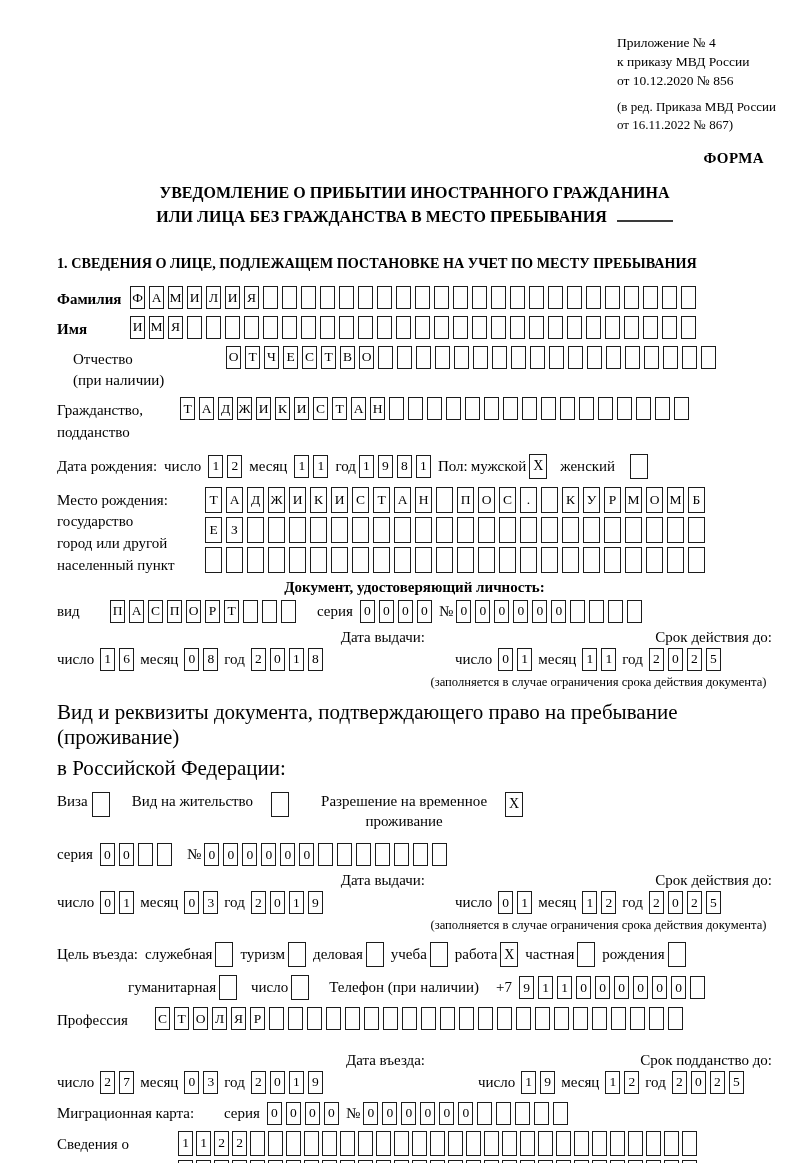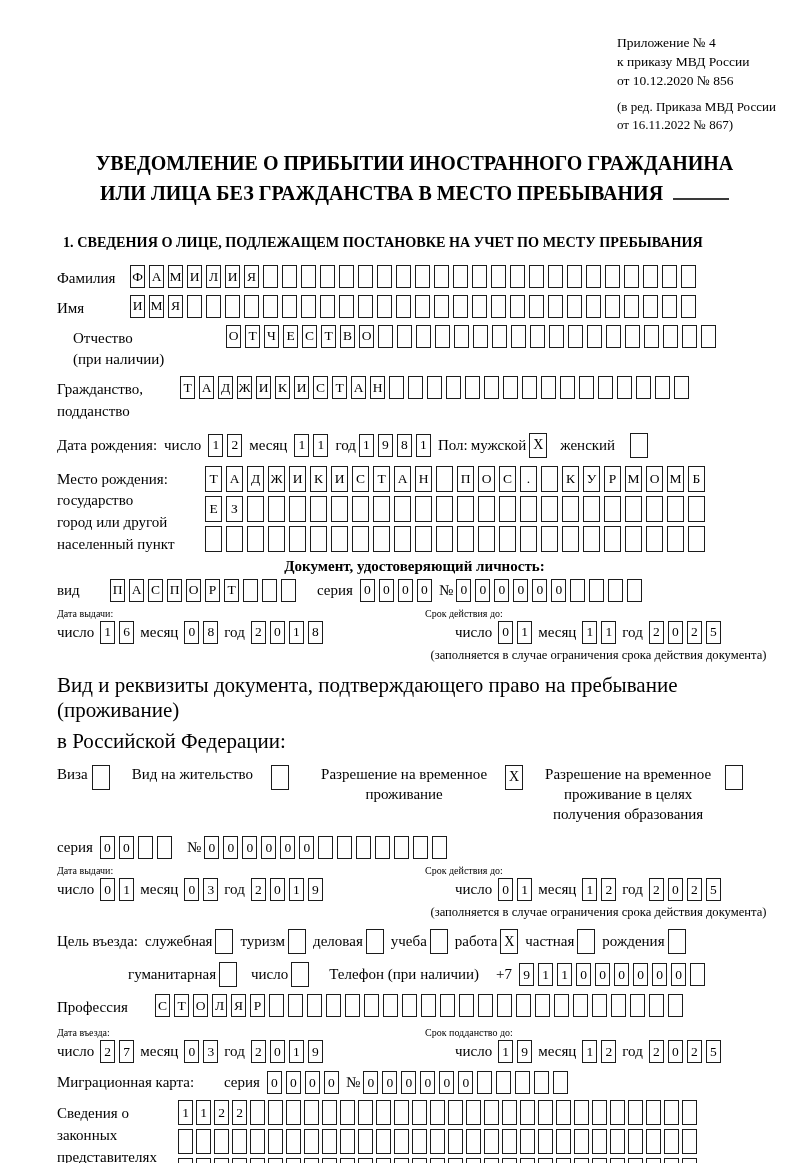--- a/index.html
+++ b/index.html
@@ -9,29 +9,29 @@
     font-family:"Liberation Serif","DejaVu Serif",serif;
     color:#000; font-size:15px; overflow:hidden;
   }
   .page { padding:34px 28px 10px 57px; position:relative; }
 
   
   .hdr { margin-left:560px; width:185px; font-size:13.5px; line-height:1.4; }
   .hdr .ed { margin-top:7px; font-size:13px; }
   .forma { text-align:right; font-weight:bold; font-size:15px; margin:16px 8px 0 0; letter-spacing:.4px; }
 
-  .title { text-align:center; font-weight:bold; font-size:20px; line-height:1.5; margin-top:14px; }
+  .title { text-align:center; font-weight:bold; font-size:16px; line-height:1.5; margin-top:14px; }
   .uline { display:inline-block; width:56px; height:13px; border-bottom:2.5px solid #3a3a3a; margin-left:10px; }
 
-  .sec1 { font-weight:bold; font-size:14.2px; margin-top:26px; margin-left:6px; white-space:nowrap; }
+  .sec1 { font-weight:bold; font-size:14.2px; margin-top:26px; white-space:nowrap; }
 
   
   .frow { display:flex; align-items:flex-start; margin-top:5px; }
   .flabel { flex-shrink:0; padding-top:3px; line-height:1.45; }
-  .lw73 { width:73px; } .lw123 { width:123px; } .lw148 { width:148px; }
+  .lw73 { width:73px;font-weight:bold; } .lw123 { width:123px; } .lw148 { width:148px; }
   .lw153 { width:153px;margin-left:16px; } .lw98 { width:98px; } .lw121 { width:121px; }
 
   .cells { display:flex; gap:4px; }
   .cell {
     width:15px; height:23px; border:1.6px solid #1c1c1c; flex-shrink:0;
     display:flex; align-items:center; justify-content:center;
     font-size:13.5px;
   }
   .cells.wide .cell { width:17px; height:26px; }
   .cells.rep { gap:3px; } .cells.rep .cell { width:15px; height:25px; }
@@ -40,21 +40,21 @@
 
   
   .irow { display:flex; align-items:center; margin-top:8px; }
   .irow > * { margin-right:7px; }
   .irow .tight { margin-right:3px; }
 
   
   .dr2 { display:flex; margin-top:6px; }
   .dcol-l { width:368px; flex-shrink:0; }
   .dcol-r { flex:1; }
-  .dtitle { text-align:left; font-size:10px; }
+  .dtitle { text-align:right; font-size:15px; }
   .dline { display:flex; align-items:center; margin-top:2px; }
   .dline > * { margin-right:6px; }
   .dnote { font-size:12.6px; text-align:center; margin-top:4px; white-space:nowrap; }
 
   .introline { margin-top:10px; font-size:21px; }
 
   
   .vrow { display:flex; align-items:flex-start; margin-top:10px; }
   .vopt { display:flex; align-items:flex-start; }
   .vopt .vtext { line-height:1.35; }
@@ -71,20 +71,21 @@
 
   <div class="hdr">
     <div>Приложение № 4</div>
     <div>к приказу МВД России</div>
     <div>от 10.12.2020 № 856</div>
     <div class="ed">
       <div>(в ред. Приказа МВД России</div>
       <div>от 16.11.2022 № 867)</div>
     </div>
   </div>
+  <div class="forma">ФОРМА</div>
 
   <div class="title">
     <div>УВЕДОМЛЕНИЕ О ПРИБЫТИИ ИНОСТРАННОГО ГРАЖДАНИНА</div>
     <div><span>ИЛИ ЛИЦА БЕЗ ГРАЖДАНСТВА В МЕСТО ПРЕБЫВАНИЯ</span><span class="uline"></span></div>
   </div>
 
   <div class="sec1">1. СВЕДЕНИЯ О ЛИЦЕ, ПОДЛЕЖАЩЕМ ПОСТАНОВКЕ НА УЧЕТ ПО МЕСТУ ПРЕБЫВАНИЯ</div>
 
   <div class="frow" style="margin-top:14px;">
     <div class="flabel lw73">Фамилия</div>
@@ -449,26 +450,20 @@
       <span class="cells chk" style="margin-left:18px;">
           <span class="cell"></span>
         </span>
     </div>
     <div class="vopt" style="margin-left:22px;">
       <span class="vtext vt2">Разрешение на временное проживание</span>
       <span class="cells chk">
           <span class="cell">X</span>
         </span>
     </div>
-    <div class="vopt" style="margin-left:16px;">
-      <span class="vtext vt3">Разрешение на временное проживание в целях получения образования</span>
-      <span class="cells chk">
-          <span class="cell"></span>
-        </span>
-    </div>
   </div>
 
   <div class="irow" style="margin-top:12px;">
     <span>серия</span>
     <span class="cells">
         <span class="cell">0</span>
         <span class="cell">0</span>
         <span class="cell"></span>
         <span class="cell"></span>
       </span>
@@ -622,21 +617,21 @@
         <span class="cell"></span>
         <span class="cell"></span>
         <span class="cell"></span>
         <span class="cell"></span>
         <span class="cell"></span>
         <span class="cell"></span>
         <span class="cell"></span>
       </div>
   </div>
 
-  <div class="dr2" style="margin-top:8px;">
+  <div class="dr2" style="margin-top:20px;gap:23px;">
     <div class="dcol-l">
       <div class="dtitle">Дата въезда:</div>
       <div class="dline">
         <span>число</span>
         <span class="cells">
             <span class="cell">2</span>
             <span class="cell">7</span>
           </span>
         <span>месяц</span>
         <span class="cells">

